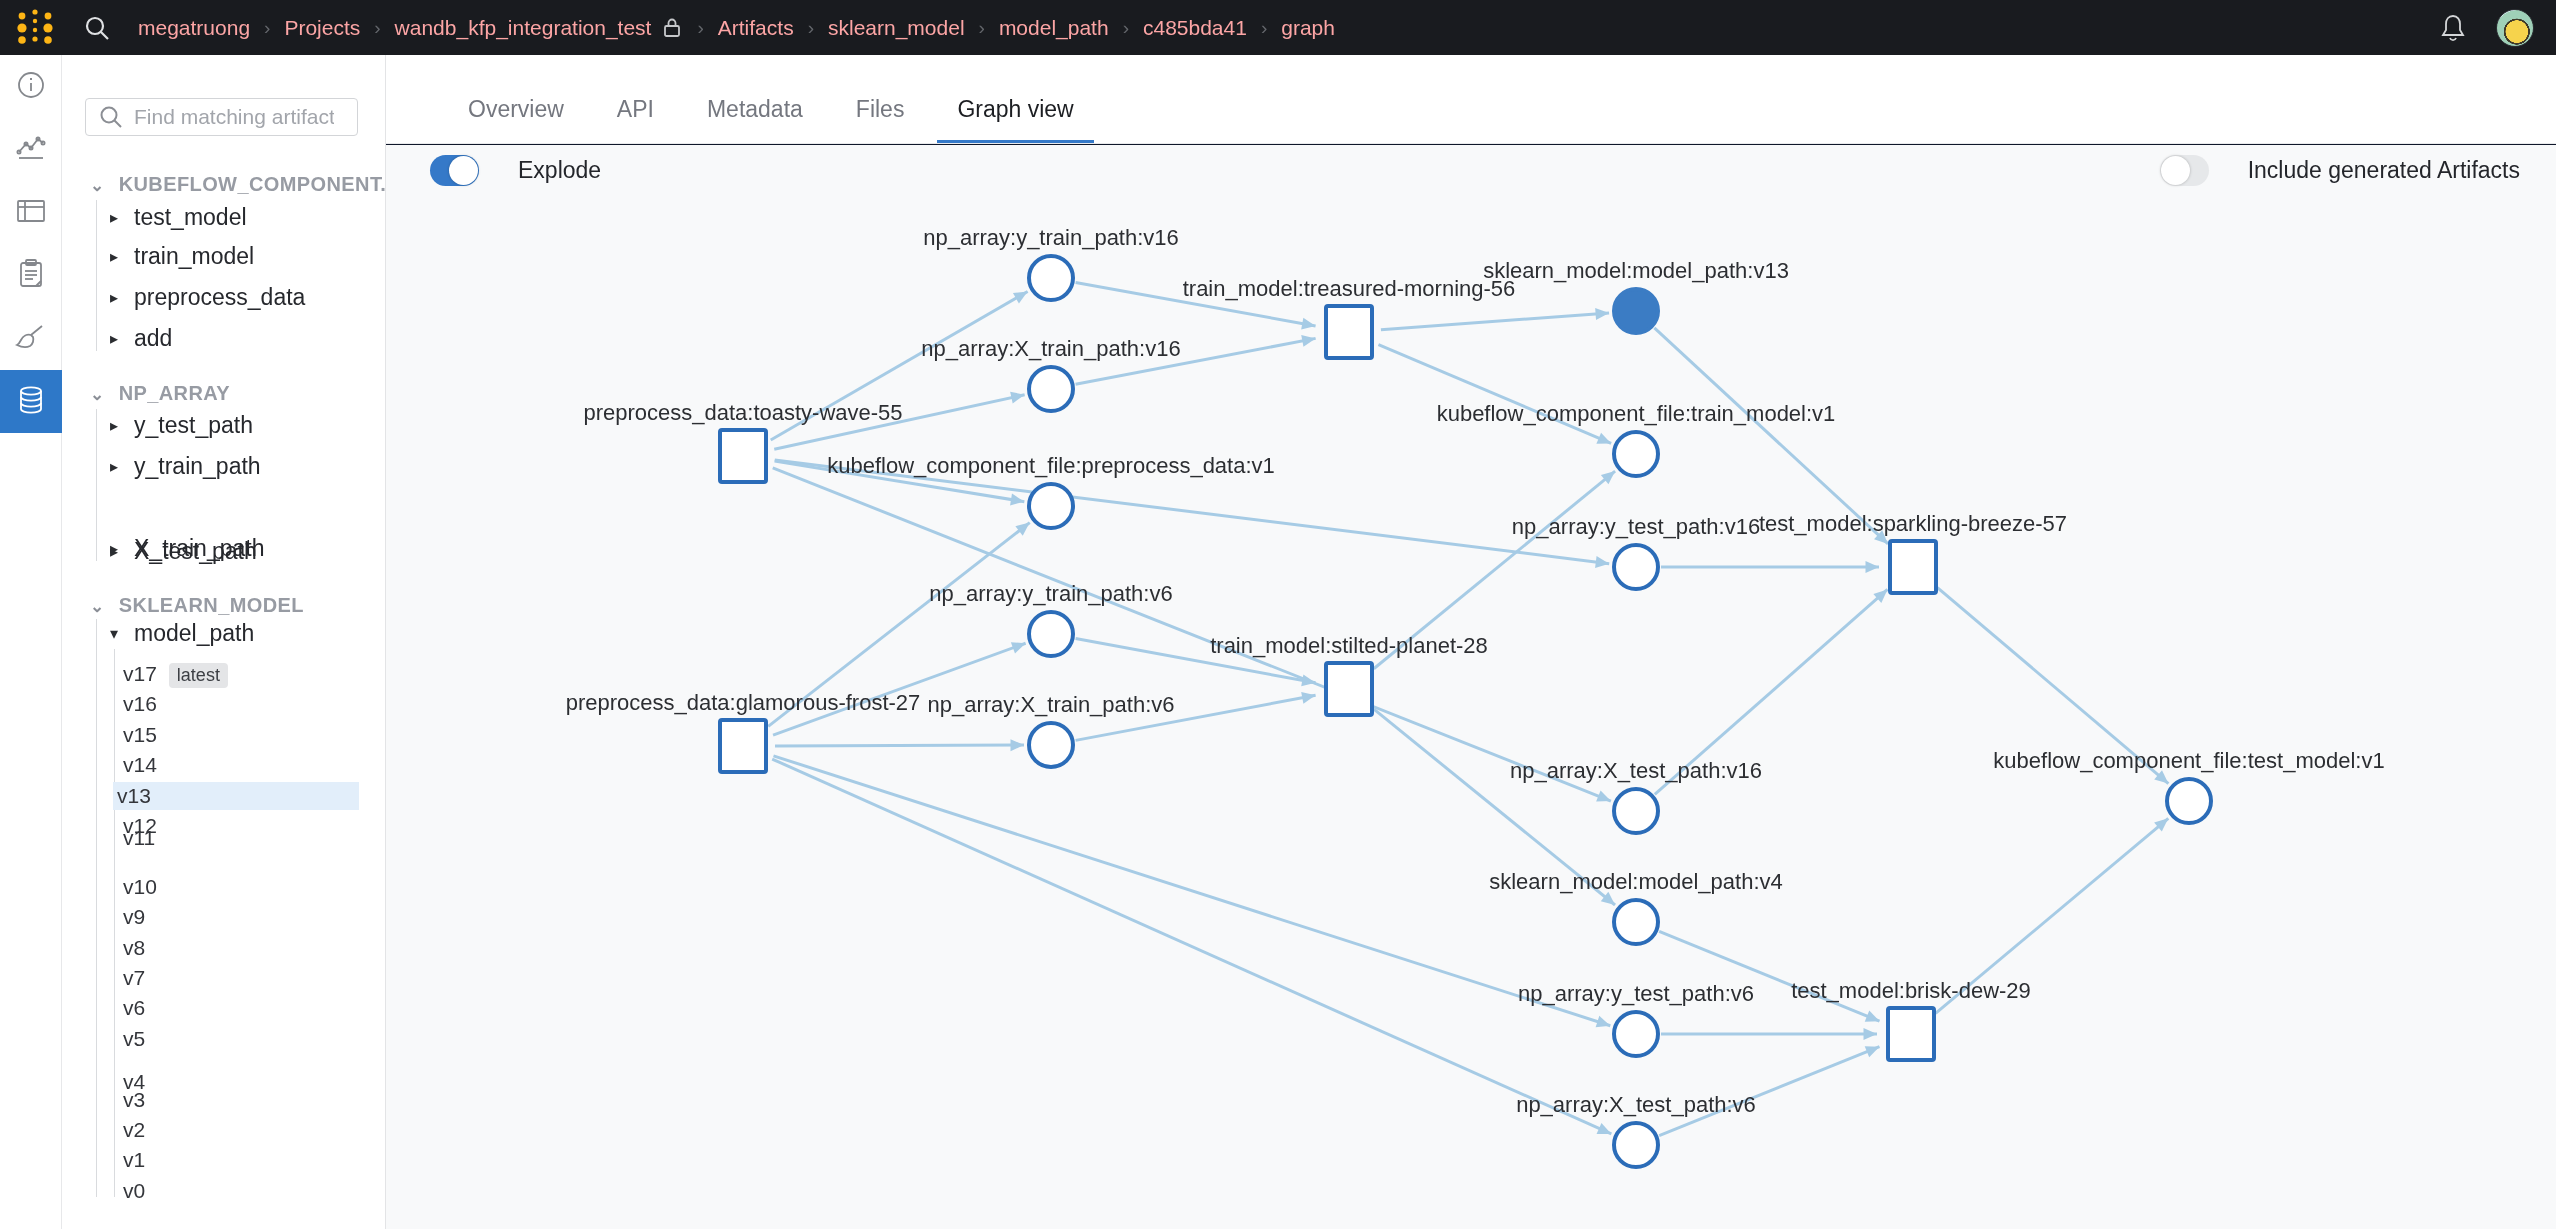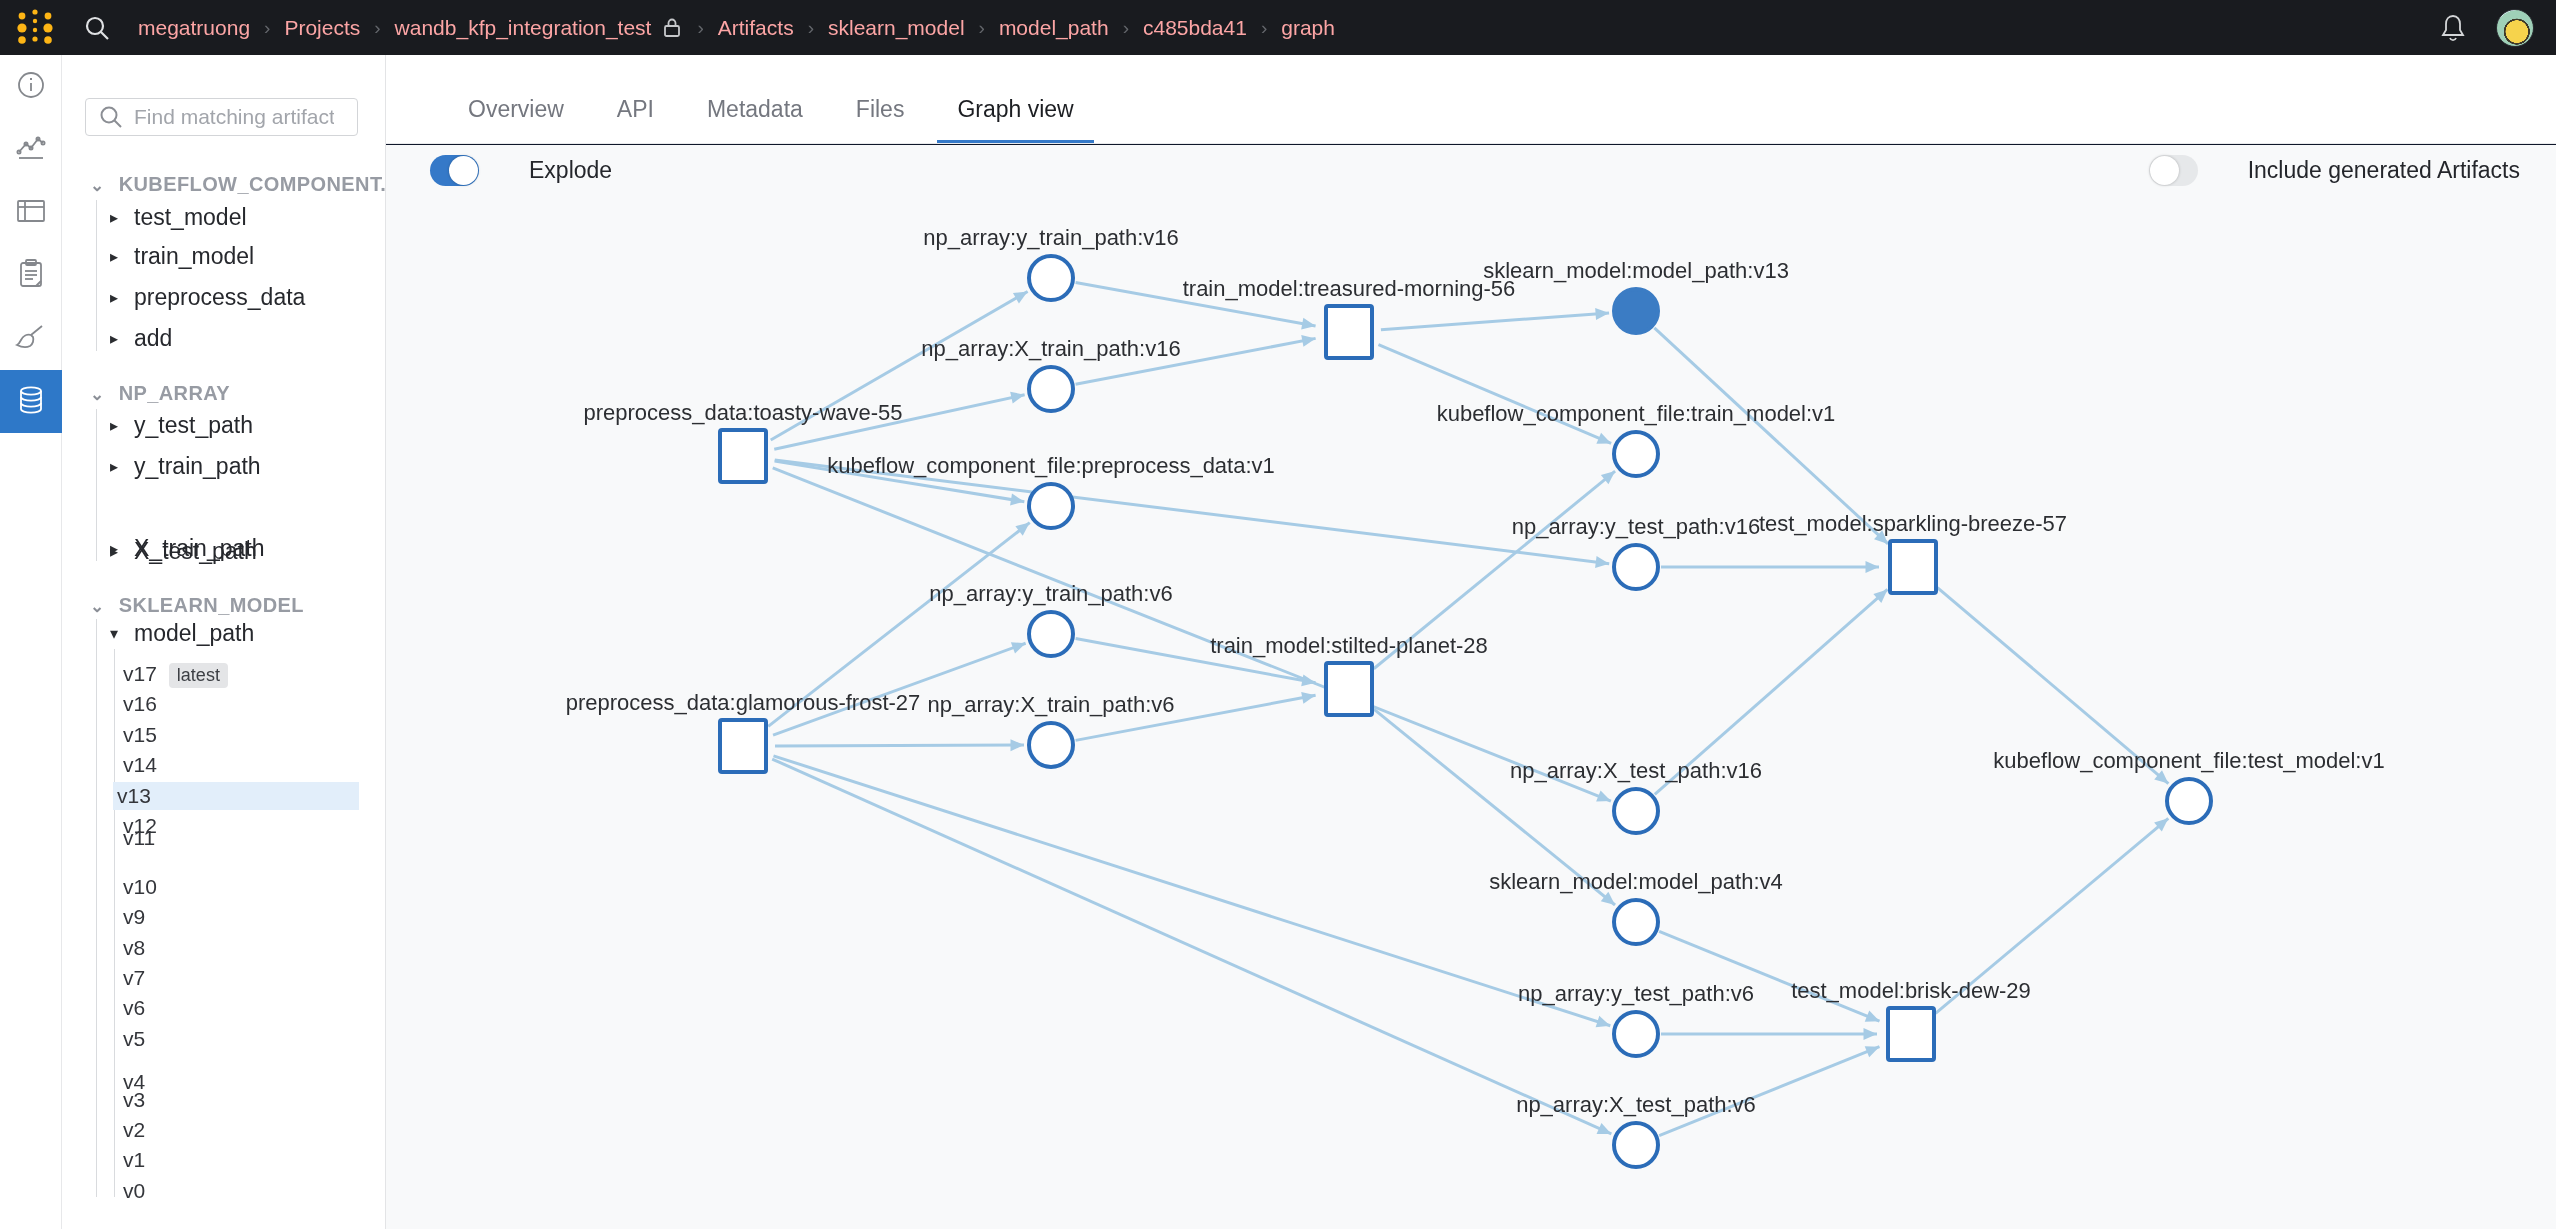--- a/index.html
+++ b/index.html
@@ -52,21 +52,21 @@
   .guide { position:absolute; width:1px; background:#d9dbde; }
 
   
   .main { position:absolute; left:386px; top:55px; right:0; bottom:0; background:#0f172a; }
   .tabs { position:relative; height:89px; border-bottom:1px solid #e9eaec; display:flex;
           align-items:flex-end; padding-left:82px; background:#fff; }
   .tab { font-size:23px; color:#74777f; padding-bottom:20px; margin-right:53px; cursor:pointer; }
   .tab.active { color:#1c1e22; padding:0 20px 17px; margin-left:-20px; margin-right:33px;
                 border-bottom:3px solid #3579c8; }
   .content { position:absolute; left:0; top:90px; right:0; bottom:0; background:#f8f9fa; }
-  .toggle-wrap { position:absolute; display:flex; align-items:center; gap:50px; }
+  .toggle-wrap { position:absolute; display:flex; align-items:center; gap:39px; }
   .toggle-left { left:44px; top:10px; }
   .toggle-right { right:36px; top:10px; }
   .toggle-label { font-size:23px; color:#24262b; }
   .pill { position:relative; width:49px; height:31px; border-radius:16px; flex:0 0 auto; cursor:pointer; }
   .pill.on { background:#3579c8; }
   .pill.off { background:#e6e8ea; }
   .knob { position:absolute; top:1px; width:29px; height:29px; border-radius:50%; background:#fff;
           box-shadow:0 0 3px rgba(0,0,0,0.25); }
   .pill.on .knob { right:1px; }
   .pill.off .knob { left:1px; }

